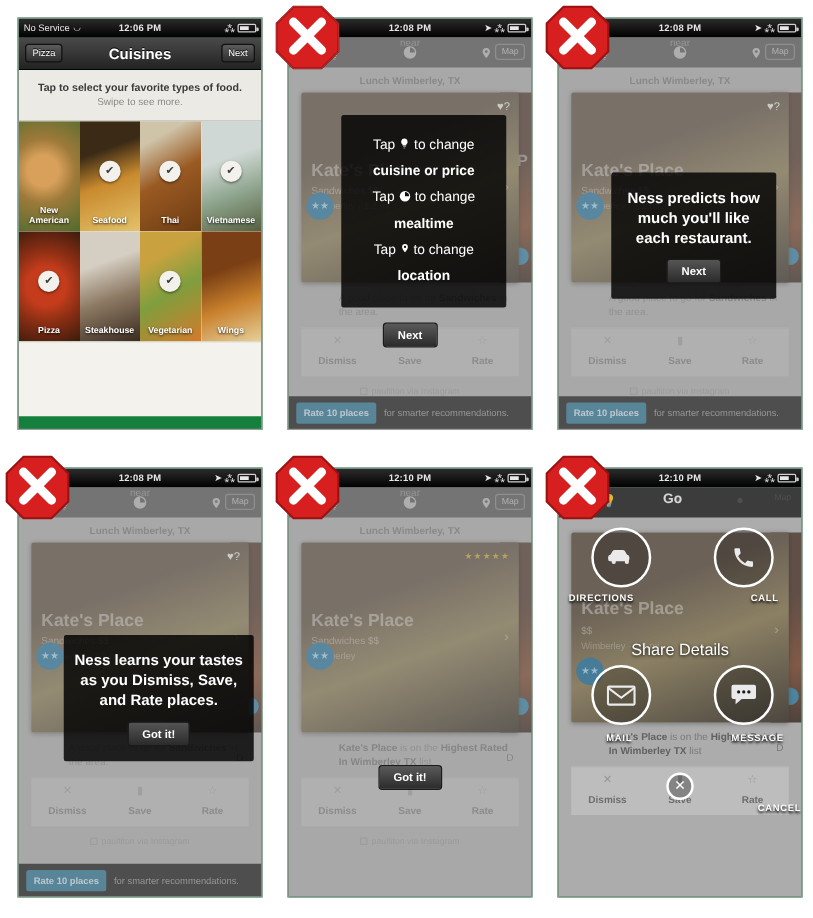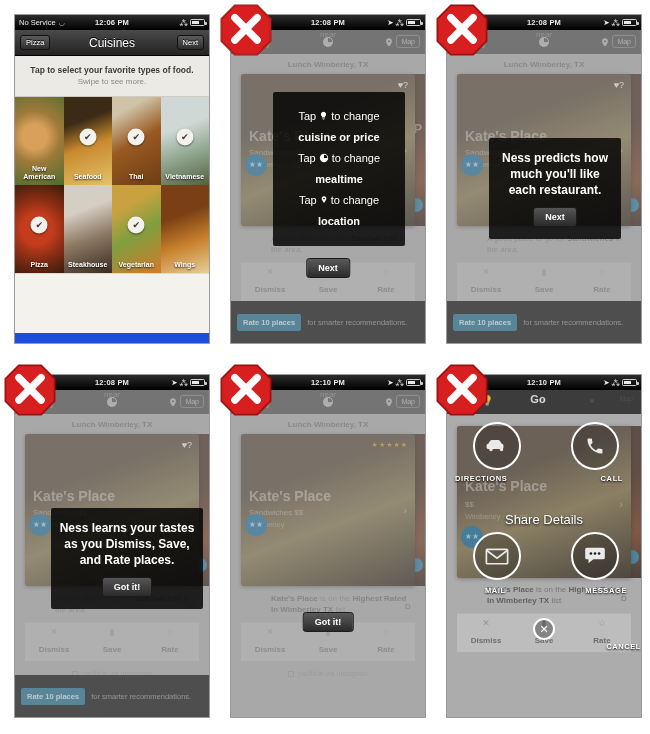--- a/index.html
+++ b/index.html
@@ -17,21 +17,21 @@
     grid-template-columns: 216px 216px 218px;
     grid-template-rows: 360px 374px;
   }
   .cell { position: relative; overflow: hidden; }
 
   
   .phone {
     position: absolute;
     left: 14px; top: 14px;
     width: 196px; height: 330px;
-    background: #1d4ed8;
+    background: #15803d;
     border: 1px solid #9a9a9a;
     overflow: hidden;
   }
   .cell.r2 .phone { height: 344px; }
 
   
   .statusbar {
     position: relative;
     height: 15px; width: 100%;
     background: linear-gradient(#2c2c2c, #000);
@@ -52,21 +52,21 @@
   .batt i { position: absolute; left: 1px; top: 1px; bottom: 1px; width: 55%; background: #e8e8e8; display: block; }
 
   
   .navbar {
     height: 26px;
     background: linear-gradient(#4a4a4a, #232323);
     border-bottom: 1px solid #000;
     display: flex; align-items: center; justify-content: center;
     position: relative;
   }
-  .navtitle { color: #fff; font-size: 12px; font-weight: normal; text-shadow: 0 -1px 0 #000; }
+  .navtitle { color: #fff; font-size: 12px; font-weight: bold; text-shadow: 0 -1px 0 #000; }
   .navbtn {
     position: absolute; top: 5px;
     background: linear-gradient(#5c5c5c, #2e2e2e);
     border: 1px solid #111; border-radius: 3px;
     color: #fff; font-size: 7.5px; padding: 2px 5px;
     text-shadow: 0 -1px 0 #000;
   }
   .navbtn.left { left: 5px; }
   .navbtn.right { right: 5px; }
 
@@ -169,21 +169,21 @@
     display: flex; margin: 4px 10px 0; background: #d8d8d8;
     border-top: 1px solid #c6c6c6;
   }
   .actionbar .act { flex: 1; text-align: center; padding: 4px 0 5px; }
   .actionbar .act .gl { display: block; font-size: 9px; color: #9d9d9d; line-height: 11px; }
   .actionbar .act .tx { font-size: 8px; color: #5d5d5d; font-weight: bold; }
   .credit { text-align: center; font-size: 7px; color: #8e8e8e; padding: 9px 0 0; }
   .credit .sq { display: inline-block; width: 6px; height: 6px; border: 1px solid #9a9a9a; margin-right: 3px; vertical-align: -1px; }
 
   .bottombar {
-    position: absolute; left: 0; right: 0; bottom: 0; height: 42px;
+    position: absolute; left: 0; right: 0; bottom: 0; height: 26px;
     background: #0c0c0c; display: flex; align-items: center; padding: 0 6px; gap: 6px;
   }
   .bottombar .pill {
     background: #1e6f91; color: #cfe9f5; font-size: 7.5px; font-weight: bold;
     padding: 4px 6px; border-radius: 2px;
   }
   .bottombar .bt { color: #8d8d8d; font-size: 7.5px; }
 
   
   .dim { position: absolute; inset: 0; background: rgba(160,160,160,.45); }

